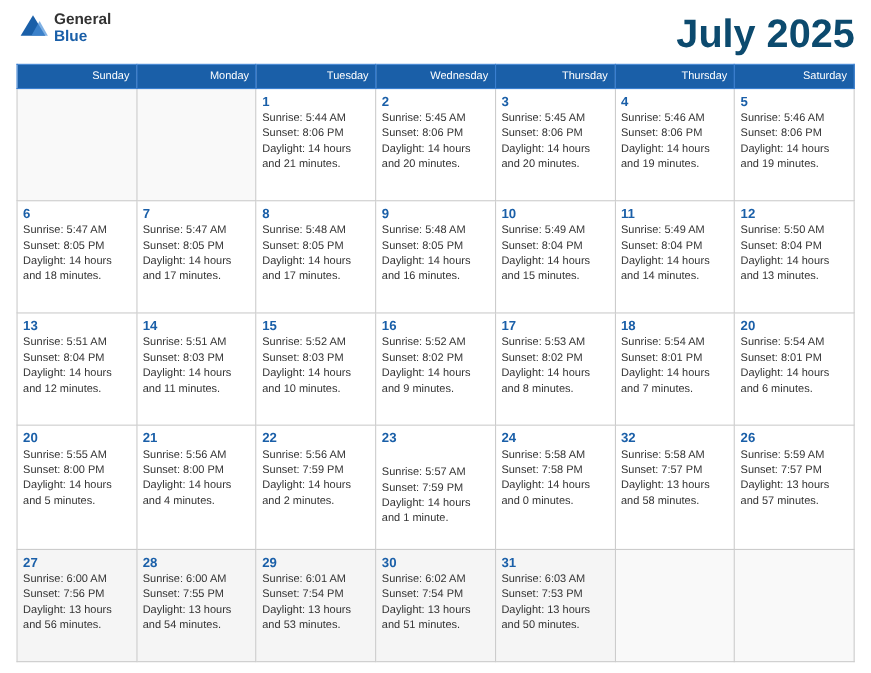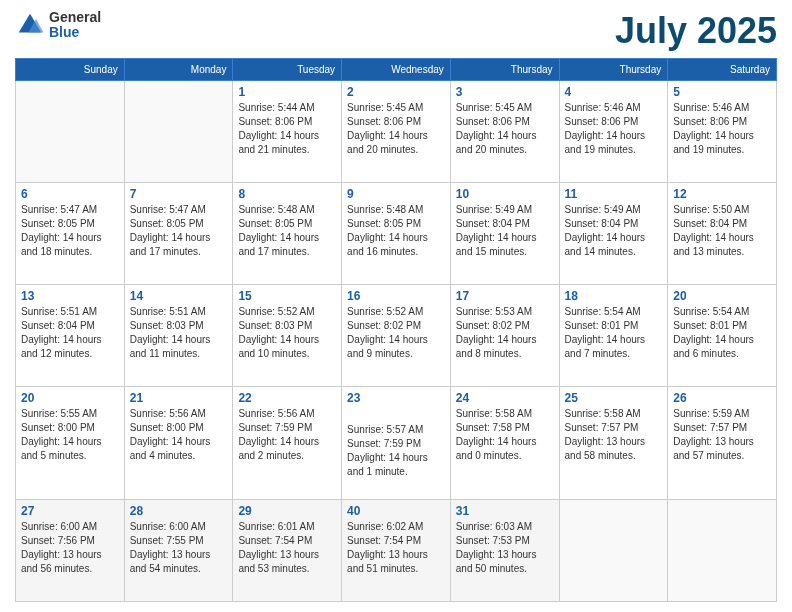--- a/index.html
+++ b/index.html
@@ -285,21 +285,21 @@
 Sunset: 7:59 PM
 Daylight: 14 hours and 1 minute.</div>
           </td>
           <td>
             <span class="day-number">24</span>
             <div class="day-info" style="white-space: pre-line;">Sunrise: 5:58 AM
 Sunset: 7:58 PM
 Daylight: 14 hours and 0 minutes.</div>
           </td>
           <td>
-            <span class="day-number">25</span>
+            <span class="day-number">32</span>
             <div class="day-info" style="white-space: pre-line;">Sunrise: 5:58 AM
 Sunset: 7:57 PM
 Daylight: 13 hours and 58 minutes.</div>
           </td>
           <td>
             <span class="day-number">26</span>
             <div class="day-info" style="white-space: pre-line;">Sunrise: 5:59 AM
 Sunset: 7:57 PM
 Daylight: 13 hours and 57 minutes.</div>
           </td>
@@ -317,21 +317,21 @@
 Sunset: 7:55 PM
 Daylight: 13 hours and 54 minutes.</div>
           </td>
           <td>
             <span class="day-number">29</span>
             <div class="day-info" style="white-space: pre-line;">Sunrise: 6:01 AM
 Sunset: 7:54 PM
 Daylight: 13 hours and 53 minutes.</div>
           </td>
           <td>
-            <span class="day-number">40</span>
+            <span class="day-number">30</span>
             <div class="day-info" style="white-space: pre-line;">Sunrise: 6:02 AM
 Sunset: 7:54 PM
 Daylight: 13 hours and 51 minutes.</div>
           </td>
           <td>
             <span class="day-number">31</span>
             <div class="day-info" style="white-space: pre-line;">Sunrise: 6:03 AM
 Sunset: 7:53 PM
 Daylight: 13 hours and 50 minutes.</div>
           </td>

